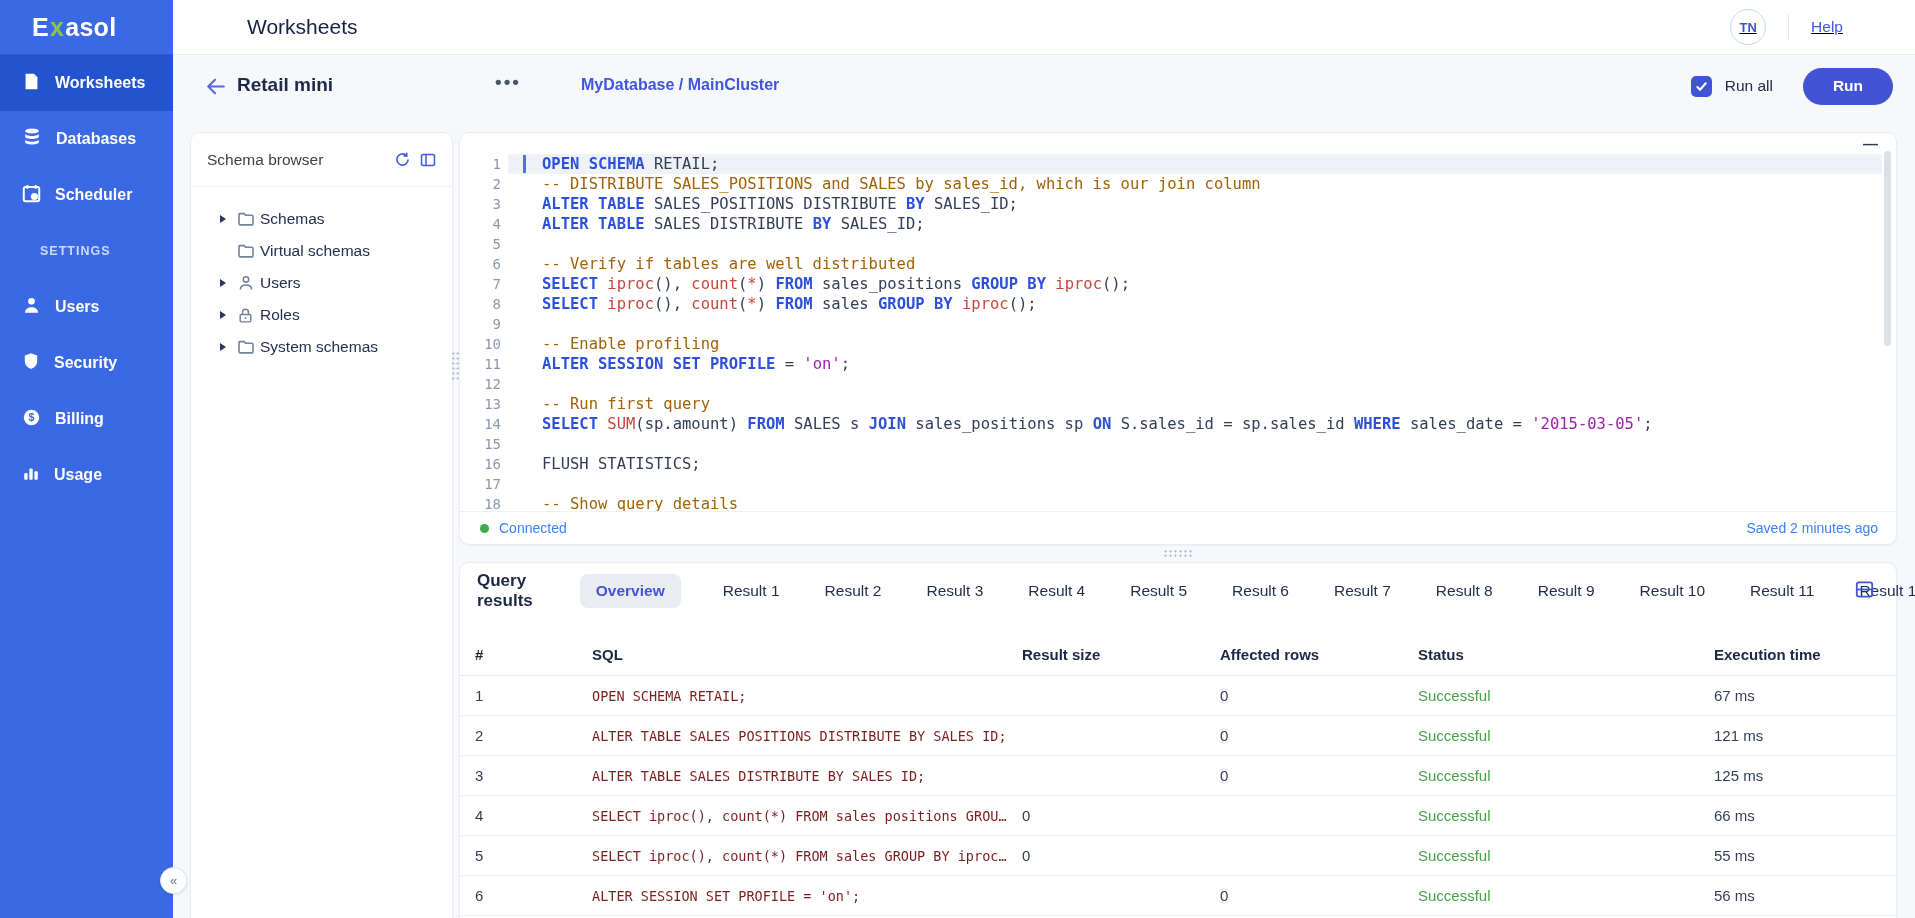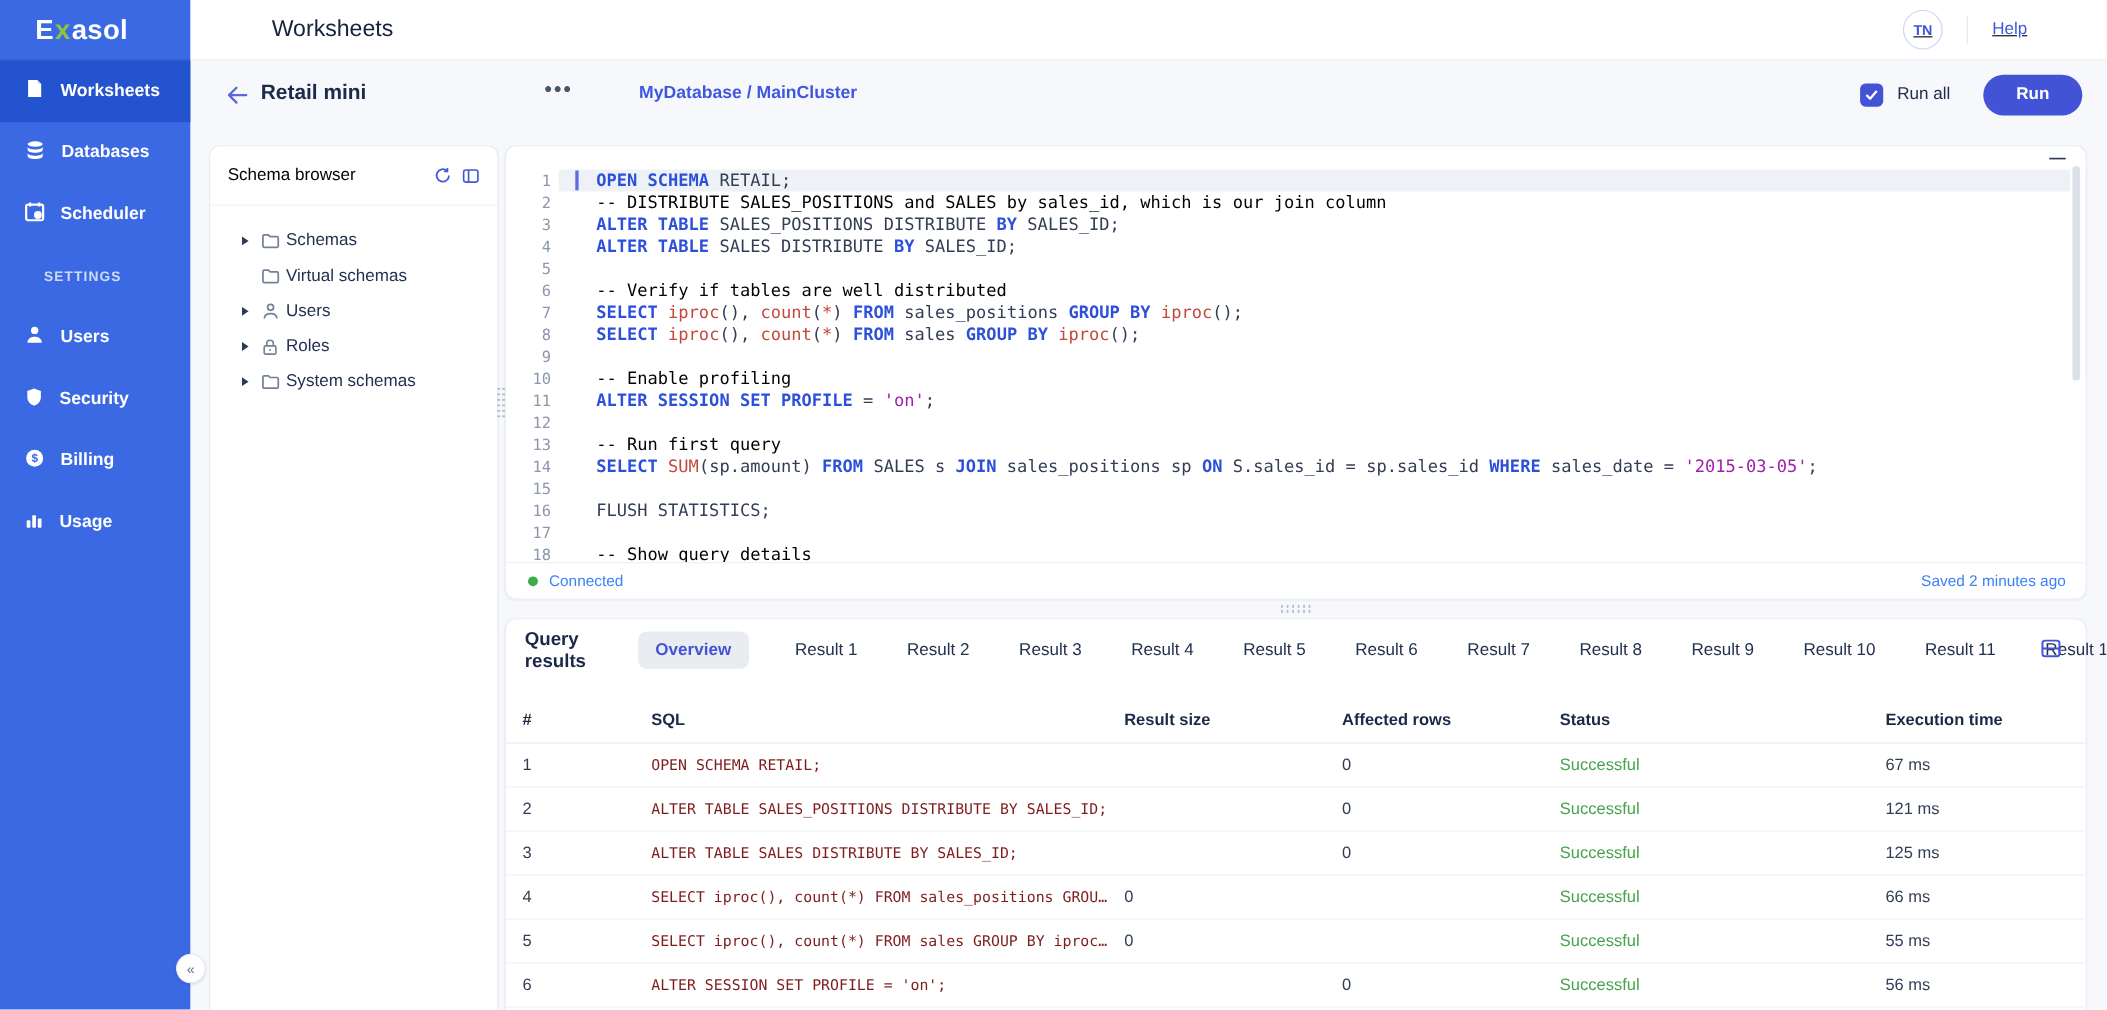--- a/index.html
+++ b/index.html
@@ -45,21 +45,21 @@
              color:#fff; font-size:15.5px; font-weight:600; font-family:inherit; cursor:pointer; }
 
   
   .card { position:absolute; background:#fff; border:1px solid #e9edf2; border-radius:10px;
           box-shadow:0 1px 2px rgba(16,24,40,.04); }
 
   
   .schema-card { left:190px; top:132px; width:263px; height:800px; }
   .schema-head { height:54px; display:flex; align-items:center; padding:0 16px;
                  border-bottom:1px solid #eef1f5; }
-  .schema-title { font-size:15.5px; font-weight:500; color:#000000; }
+  .schema-title { font-size:15.5px; font-weight:500; color:#404040; }
   .schema-head-icons { margin-left:auto; display:flex; align-items:center; gap:9px; color:#4058da; }
   .schema-head-icons span { cursor:pointer; line-height:0; }
   .tree { padding-top:16px; }
   .tree-row { height:32px; display:flex; align-items:center; padding-left:29px; cursor:pointer; }
   .tree-caret { width:14px; display:flex; align-items:center; }
   .tree-caret i { width:0; height:0; border-left:6px solid #2c3a55; border-top:4.5px solid transparent;
                   border-bottom:4.5px solid transparent; }
   .tree-icon { width:26px; color:#73819b; line-height:0; padding-left:3px; }
   .tree-label { font-size:15.5px; color:#24304f; }
 
@@ -70,21 +70,21 @@
   .line { position:relative; height:20px; line-height:20px; white-space:pre;
           font-family:"DejaVu Sans Mono", monospace; font-size:15.5px; }
   .line .ln { position:relative; z-index:1; display:inline-block; width:41px; text-align:right;
               color:#8c97ad; font-size:14px; }
   .line .code { position:relative; z-index:1; padding-left:41px; color:#323d56; }
   .line.active::before { content:""; position:absolute; left:48px; right:14px; top:0; bottom:0;
                          background:#eef1f6; border-radius:2px; }
   .line.active::after { content:""; position:absolute; left:63px; top:1px; bottom:1px; width:2.5px;
                         background:#5a6ce0; }
   .tk-kw { color:#2d50db; font-weight:700; }
-  .tk-c  { color:#000000;margin-top:43px; }
+  .tk-c  { color:#a16207;margin-top:43px; }
   .tk-fn { color:#c4473c; }
   .tk-str{ color:#a21caf; }
   .tk-pl { color:#323d56; }
   .editor-scrollbar { position:absolute; right:5px; top:18px; width:7px; height:195px; border-radius:4px;
                       background:#dce1e9; cursor:pointer; }
   .editor-status { position:absolute; left:0; right:0; bottom:0; height:33px; border-top:1px solid #eef1f4;
                    display:flex; align-items:center; padding:0 18px 0 20px; }
   .conn-dot { width:9px; height:9px; border-radius:50%; background:#3fab4a; margin-right:10px; }
   .conn-label { font-size:14px; color:#3b82f6; }
   .saved-label { margin-left:auto; font-size:14px; color:#3b82f6; }

